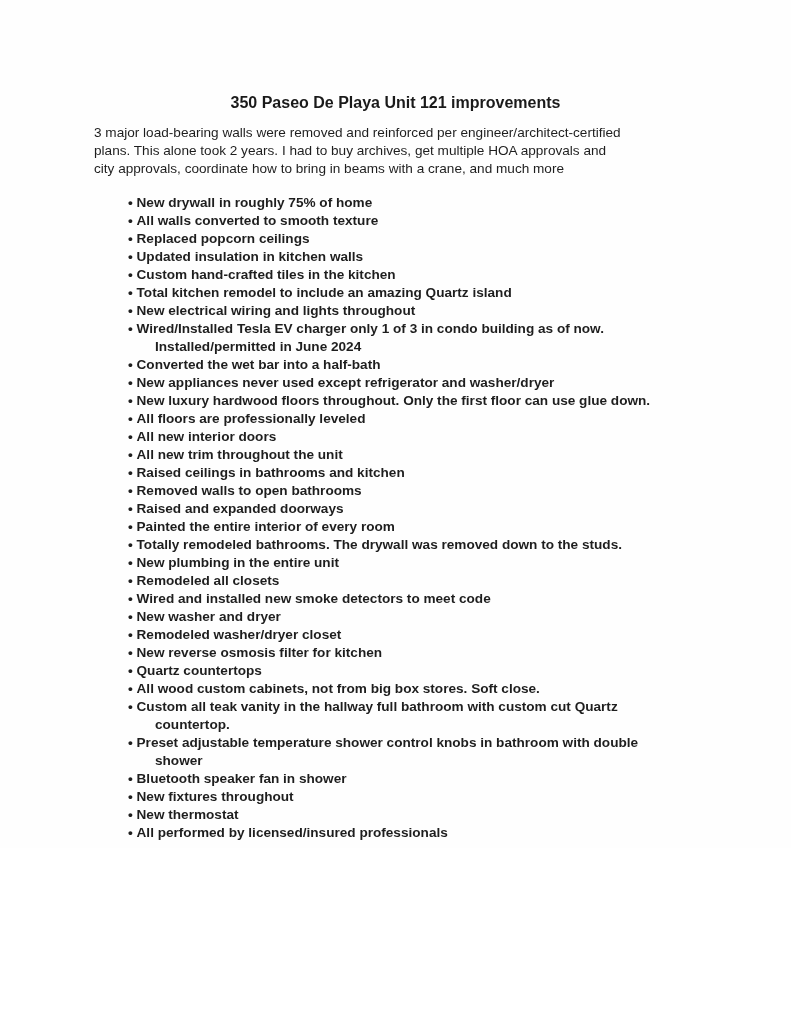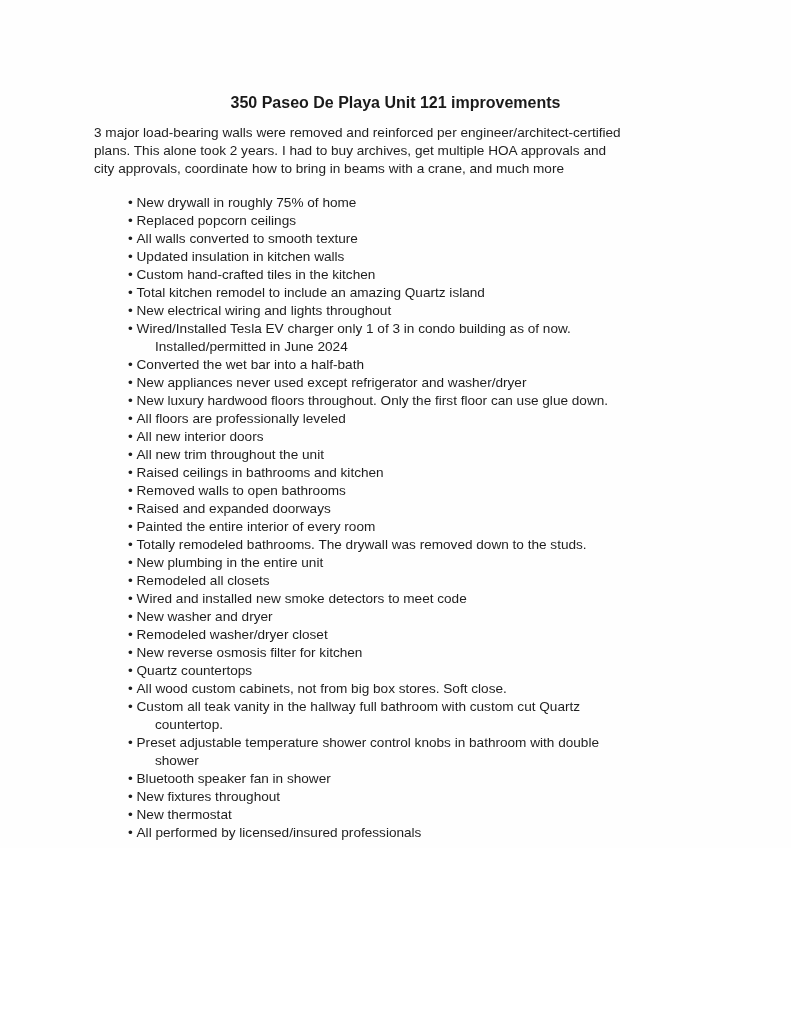--- a/index.html
+++ b/index.html
@@ -31,20 +31,21 @@
     font-size: 13.6px;
     line-height: 18px;
     white-space: pre-line;
   }
   .improvements {
     margin: 16px 0 0 0;
     padding: 0 104px 0 155px;
     list-style: none;
     font-size: 13.6px;
     line-height: 18px;
+    font-weight: bold;
   }
   .improvements li {
     text-indent: -27px;
     white-space: pre-line;
   }
   .improvements li::before {
     content: "\2022\00a0";
   }
   .watermark {
     position: absolute;
@@ -62,22 +63,22 @@
 
 <div class="page">
   <h1 class="doc-title">350 Paseo De Playa Unit 121 improvements</h1>
 
   <p class="intro">3 major load-bearing walls were removed and reinforced per engineer/architect-certified
 plans. This alone took 2 years. I had to buy archives, get multiple HOA approvals and
 city approvals, coordinate how to bring in beams with a crane, and much more</p>
 
   <ul class="improvements">
       <li>New drywall in roughly 75% of home</li>
+      <li>All walls converted to smooth texture</li>
       <li>Replaced popcorn ceilings</li>
-      <li>All walls converted to smooth texture</li>
       <li>Updated insulation in kitchen walls</li>
       <li>Custom hand-crafted tiles in the kitchen</li>
       <li>Total kitchen remodel to include an amazing Quartz island</li>
       <li>New electrical wiring and lights throughout</li>
       <li>Wired/Installed Tesla EV charger only 1 of 3 in condo building as of now.
 Installed/permitted in June 2024</li>
       <li>Converted the wet bar into a half-bath</li>
       <li>New appliances never used except refrigerator and washer/dryer</li>
       <li>New luxury hardwood floors throughout. Only the first floor can use glue down.</li>
       <li>All floors are professionally leveled</li>

